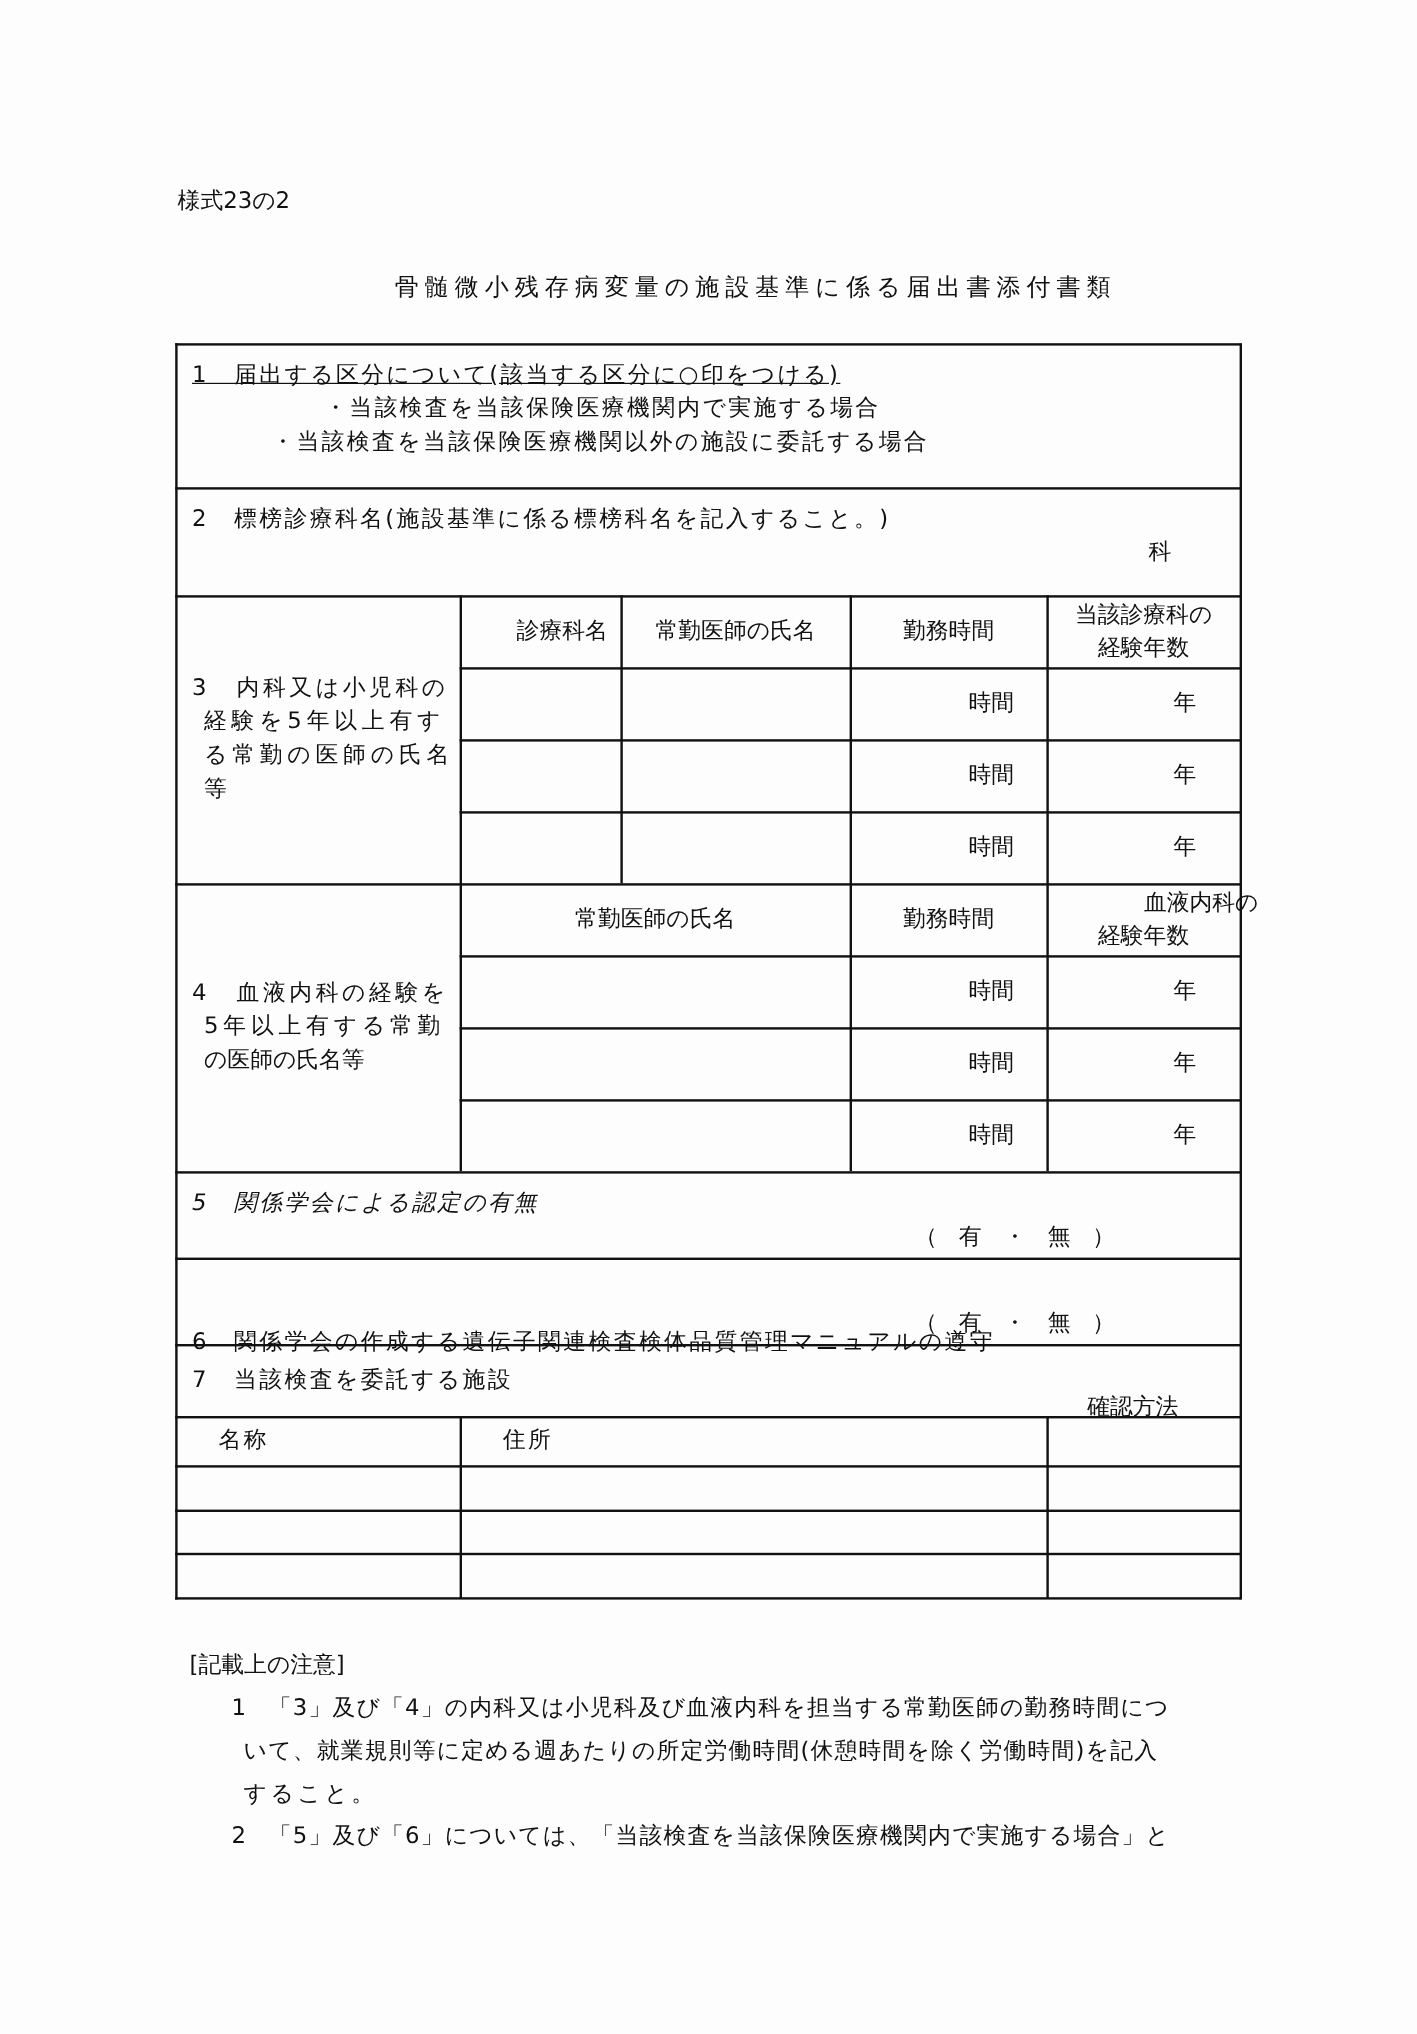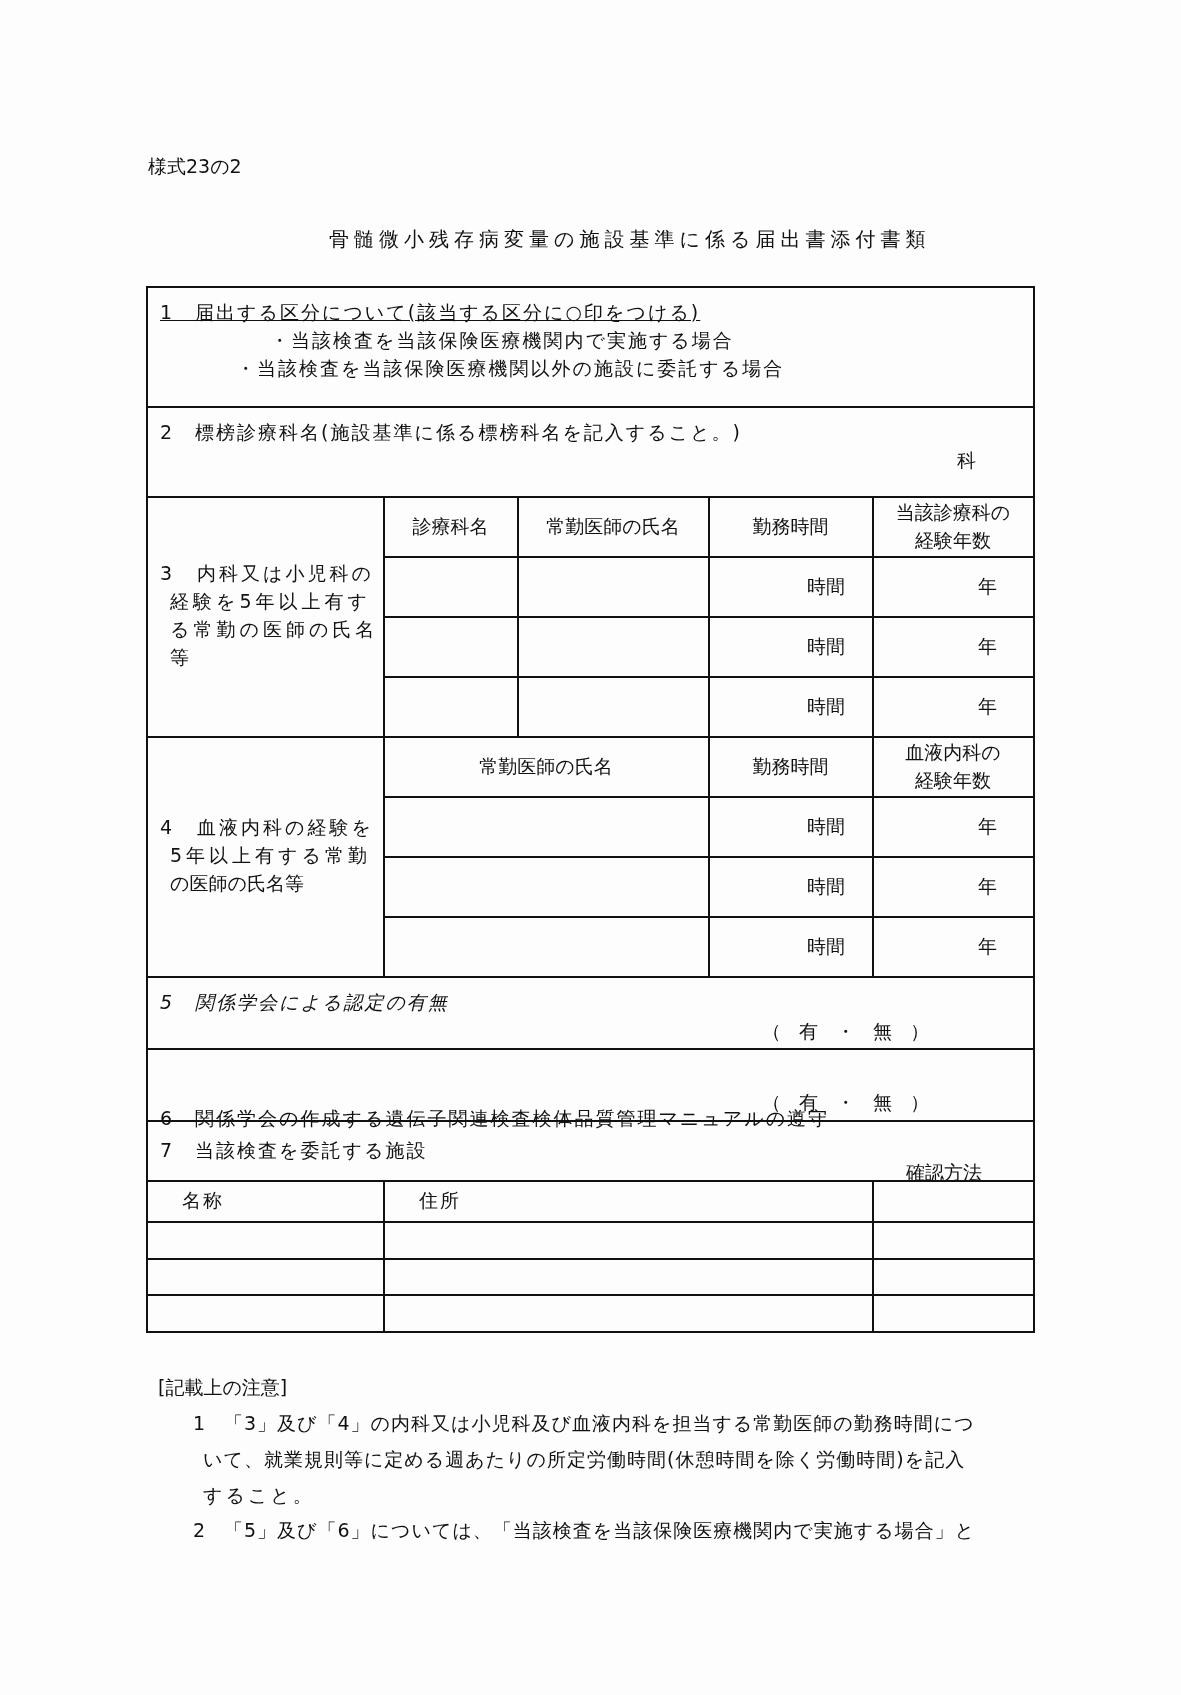--- a/index.html
+++ b/index.html
@@ -50,36 +50,36 @@
   <div class="vline" style="left:708px; top:496px; height:480px;"></div>
   <div class="vline" style="left:872px; top:496px; height:480px;"></div>
 
   <div class="vline" style="left:383px; top:1180px; height:152px;"></div>
   <div class="vline" style="left:872px; top:1180px; height:152px;"></div>
 </div>
 
 <div>
   <div class="abs t sp" style="left:160px; top:300px;text-decoration:underline;">1　届出する区分について(該当する区分に○印をつける)</div>
   <div class="abs t sp" style="left:226px; top:328px;margin-left:44px;">・当該検査を当該保険医療機関内で実施する場合</div>
-  <div class="abs t sp" style="left:226px; top:356px;margin-left:10px;">・当該検査を当該保険医療機関以外の施設に委託する場合</div>
+  <div class="abs t sp" style="left:226px; top:356px;">・当該検査を当該保険医療機関以外の施設に委託する場合</div>
 </div>
 
 <div>
   <div class="abs t sp" style="left:160px; top:420px;">2　標榜診療科名(施設基準に係る標榜科名を記入すること。)</div>
   <div class="abs t" style="left:957px; top:448px;">科</div>
   <div class="abs" style="left:150px; top:444px; width:800px; height:30px;"></div>
 </div>
 
 <div>
   <div class="abs t" style="left:160px; top:561px; letter-spacing:3px;">3　内科又は小児科の</div>
   <div class="abs t" style="left:170px; top:589px; letter-spacing:4px;">経験を5年以上有す</div>
   <div class="abs t" style="left:170px; top:617px; letter-spacing:4px;">る常勤の医師の氏名</div>
   <div class="abs t" style="left:170px; top:645px;">等</div>
 
-  <div class="abs t center" style="left:384px; top:514px; width:133px;">診療科名</div>
+  <div class="abs t center" style="left:384px; top:514px; width:133px;padding-left:18px;">診療科名</div>
   <div class="abs t center" style="left:518px; top:514px; width:190px;">常勤医師の氏名</div>
   <div class="abs t center" style="left:709px; top:514px; width:163px;">勤務時間</div>
   <div class="abs t center" style="left:873px; top:500px; width:160px;">当該診療科の</div>
   <div class="abs t center" style="left:873px; top:528px; width:160px;">経験年数</div>
 
   <div>
     <div class="abs" style="left:384px; top:558px; width:132px; height:56px;"></div>
     <div class="abs" style="left:518px; top:558px; width:189px; height:56px;"></div>
     <div class="abs t right" style="left:709px; top:574px; width:136px;">時間</div>
     <div class="abs t right" style="left:873px; top:574px; width:124px;">年</div>
@@ -98,21 +98,21 @@
   </div>
 </div>
 
 <div>
   <div class="abs t" style="left:160px; top:815px; letter-spacing:3px;">4　血液内科の経験を</div>
   <div class="abs t" style="left:170px; top:843px; letter-spacing:4px;">5年以上有する常勤</div>
   <div class="abs t" style="left:170px; top:871px;">の医師の氏名等</div>
 
   <div class="abs t center" style="left:384px; top:754px; width:324px;">常勤医師の氏名</div>
   <div class="abs t center" style="left:709px; top:754px; width:163px;">勤務時間</div>
-  <div class="abs t center" style="left:873px; top:740px; width:160px;">血液内科の</div>
+  <div class="abs t center" style="left:873px; top:740px; width:160px;padding-left:48px;">血液内科の</div>
   <div class="abs t center" style="left:873px; top:768px; width:160px;">経験年数</div>
 
   <div>
     <div class="abs" style="left:384px; top:798px; width:323px; height:56px;"></div>
     <div class="abs t right" style="left:709px; top:814px; width:136px;">時間</div>
     <div class="abs t right" style="left:873px; top:814px; width:124px;">年</div>
   </div>
   <div>
     <div class="abs" style="left:384px; top:858px; width:323px; height:56px;"></div>
     <div class="abs t right" style="left:709px; top:874px; width:136px;">時間</div>

